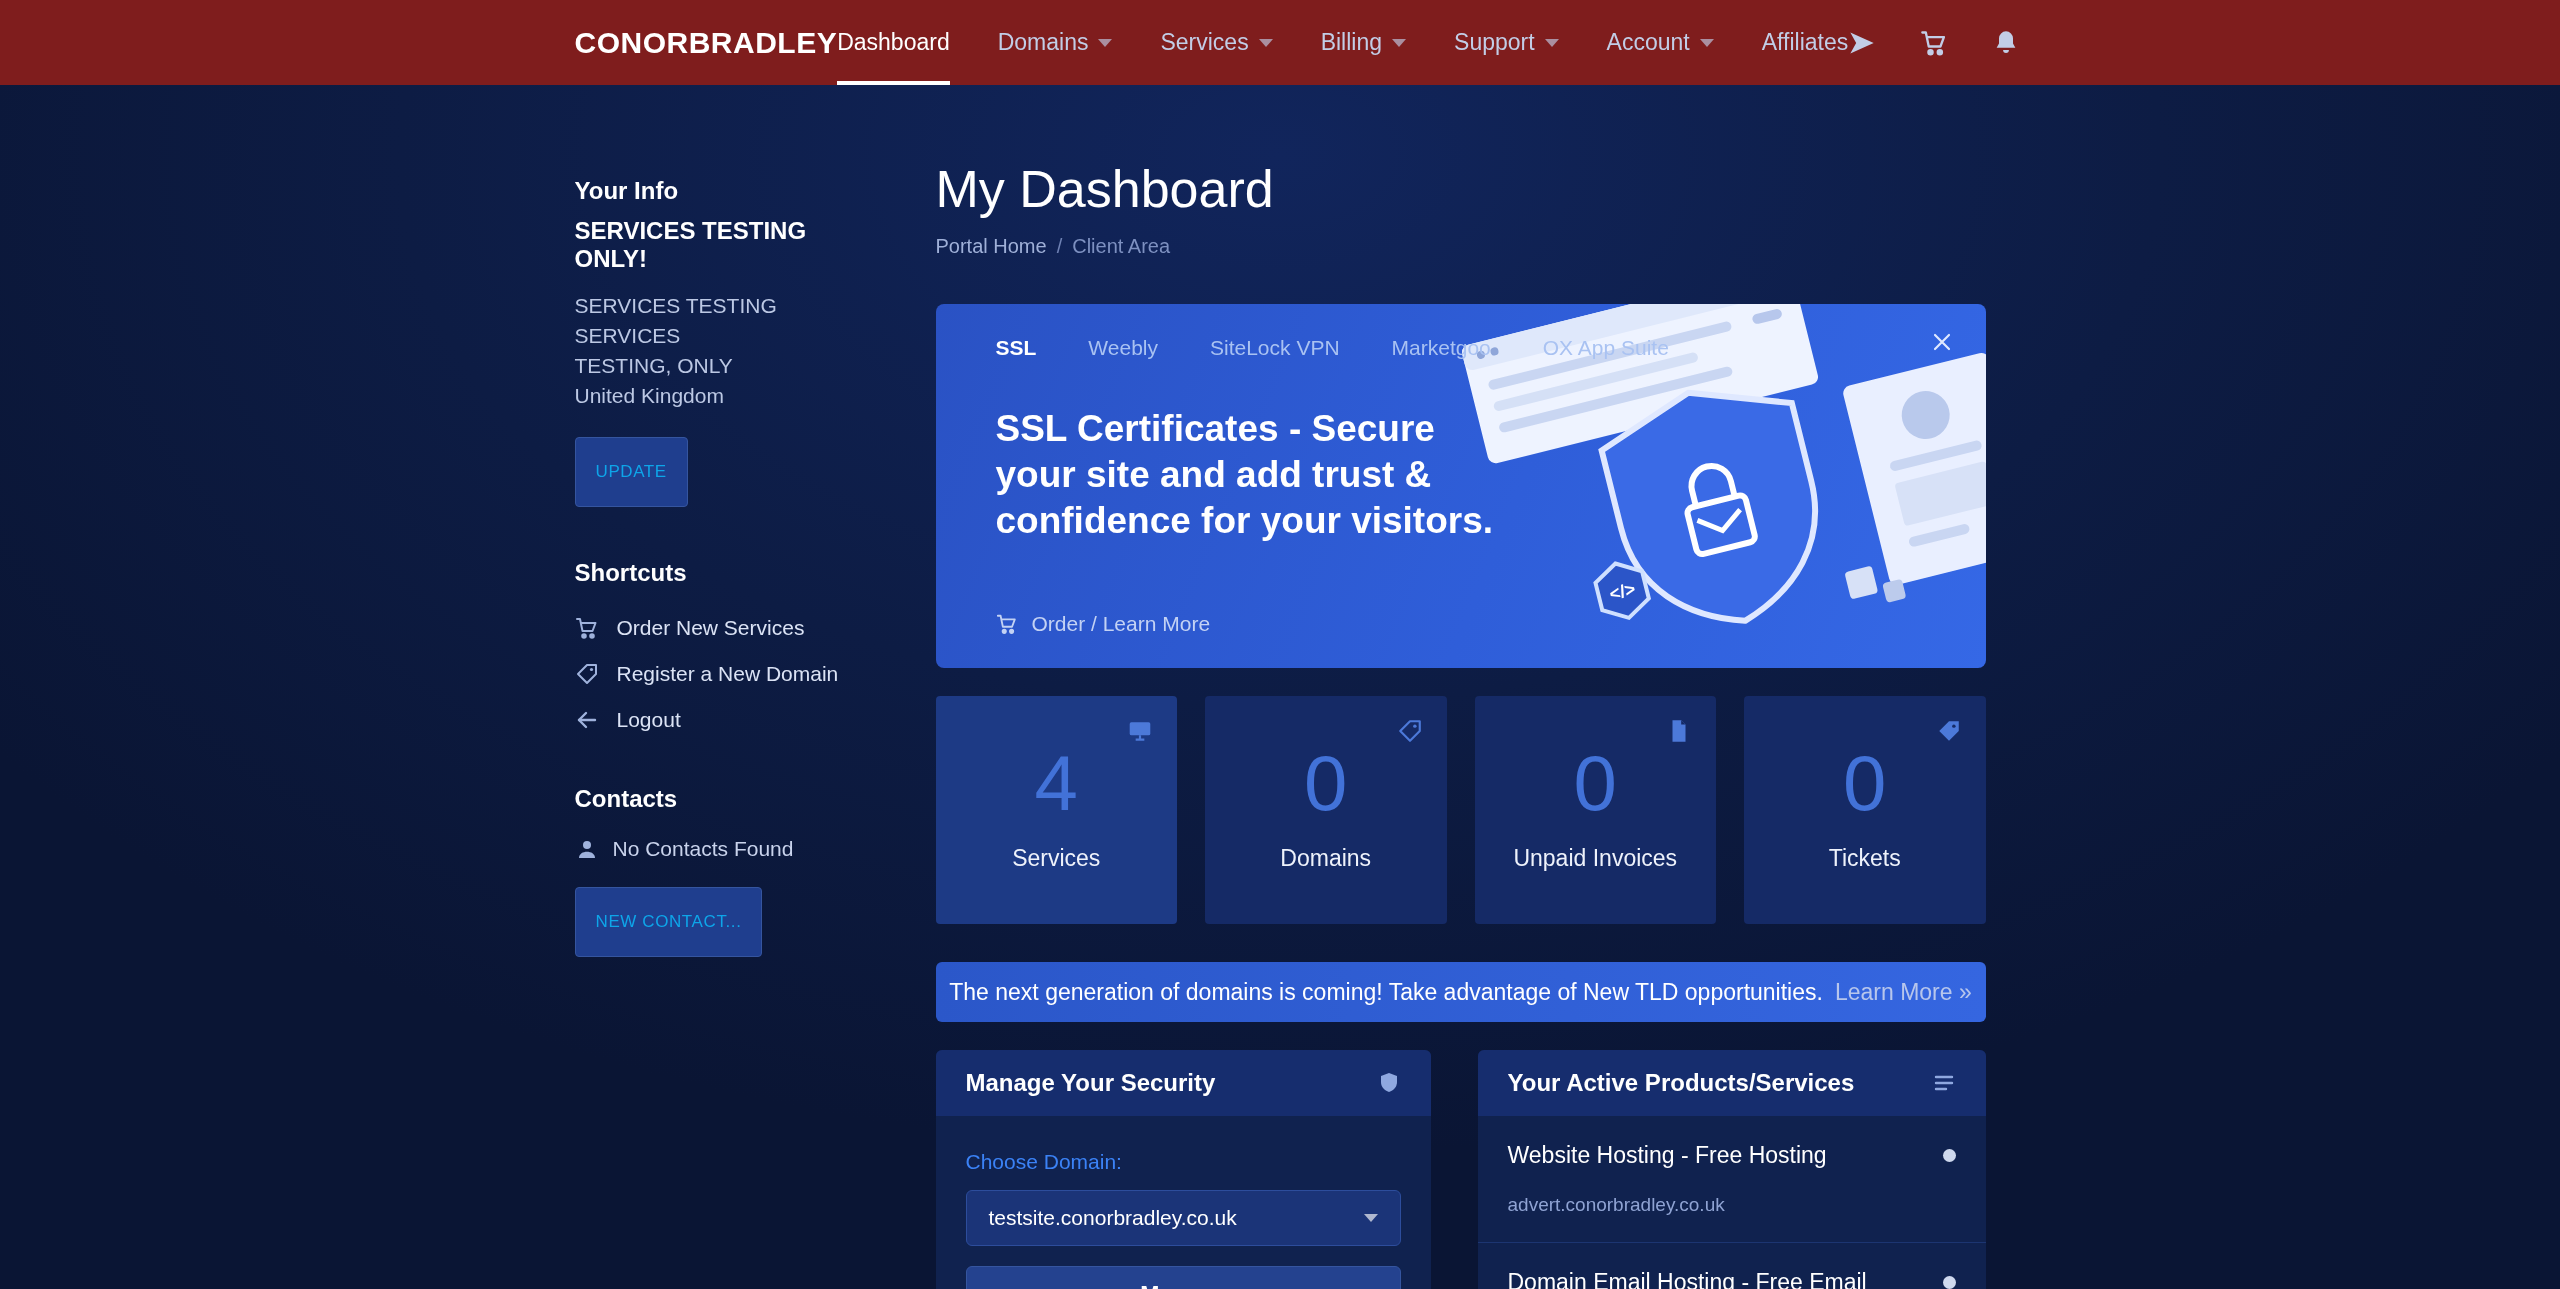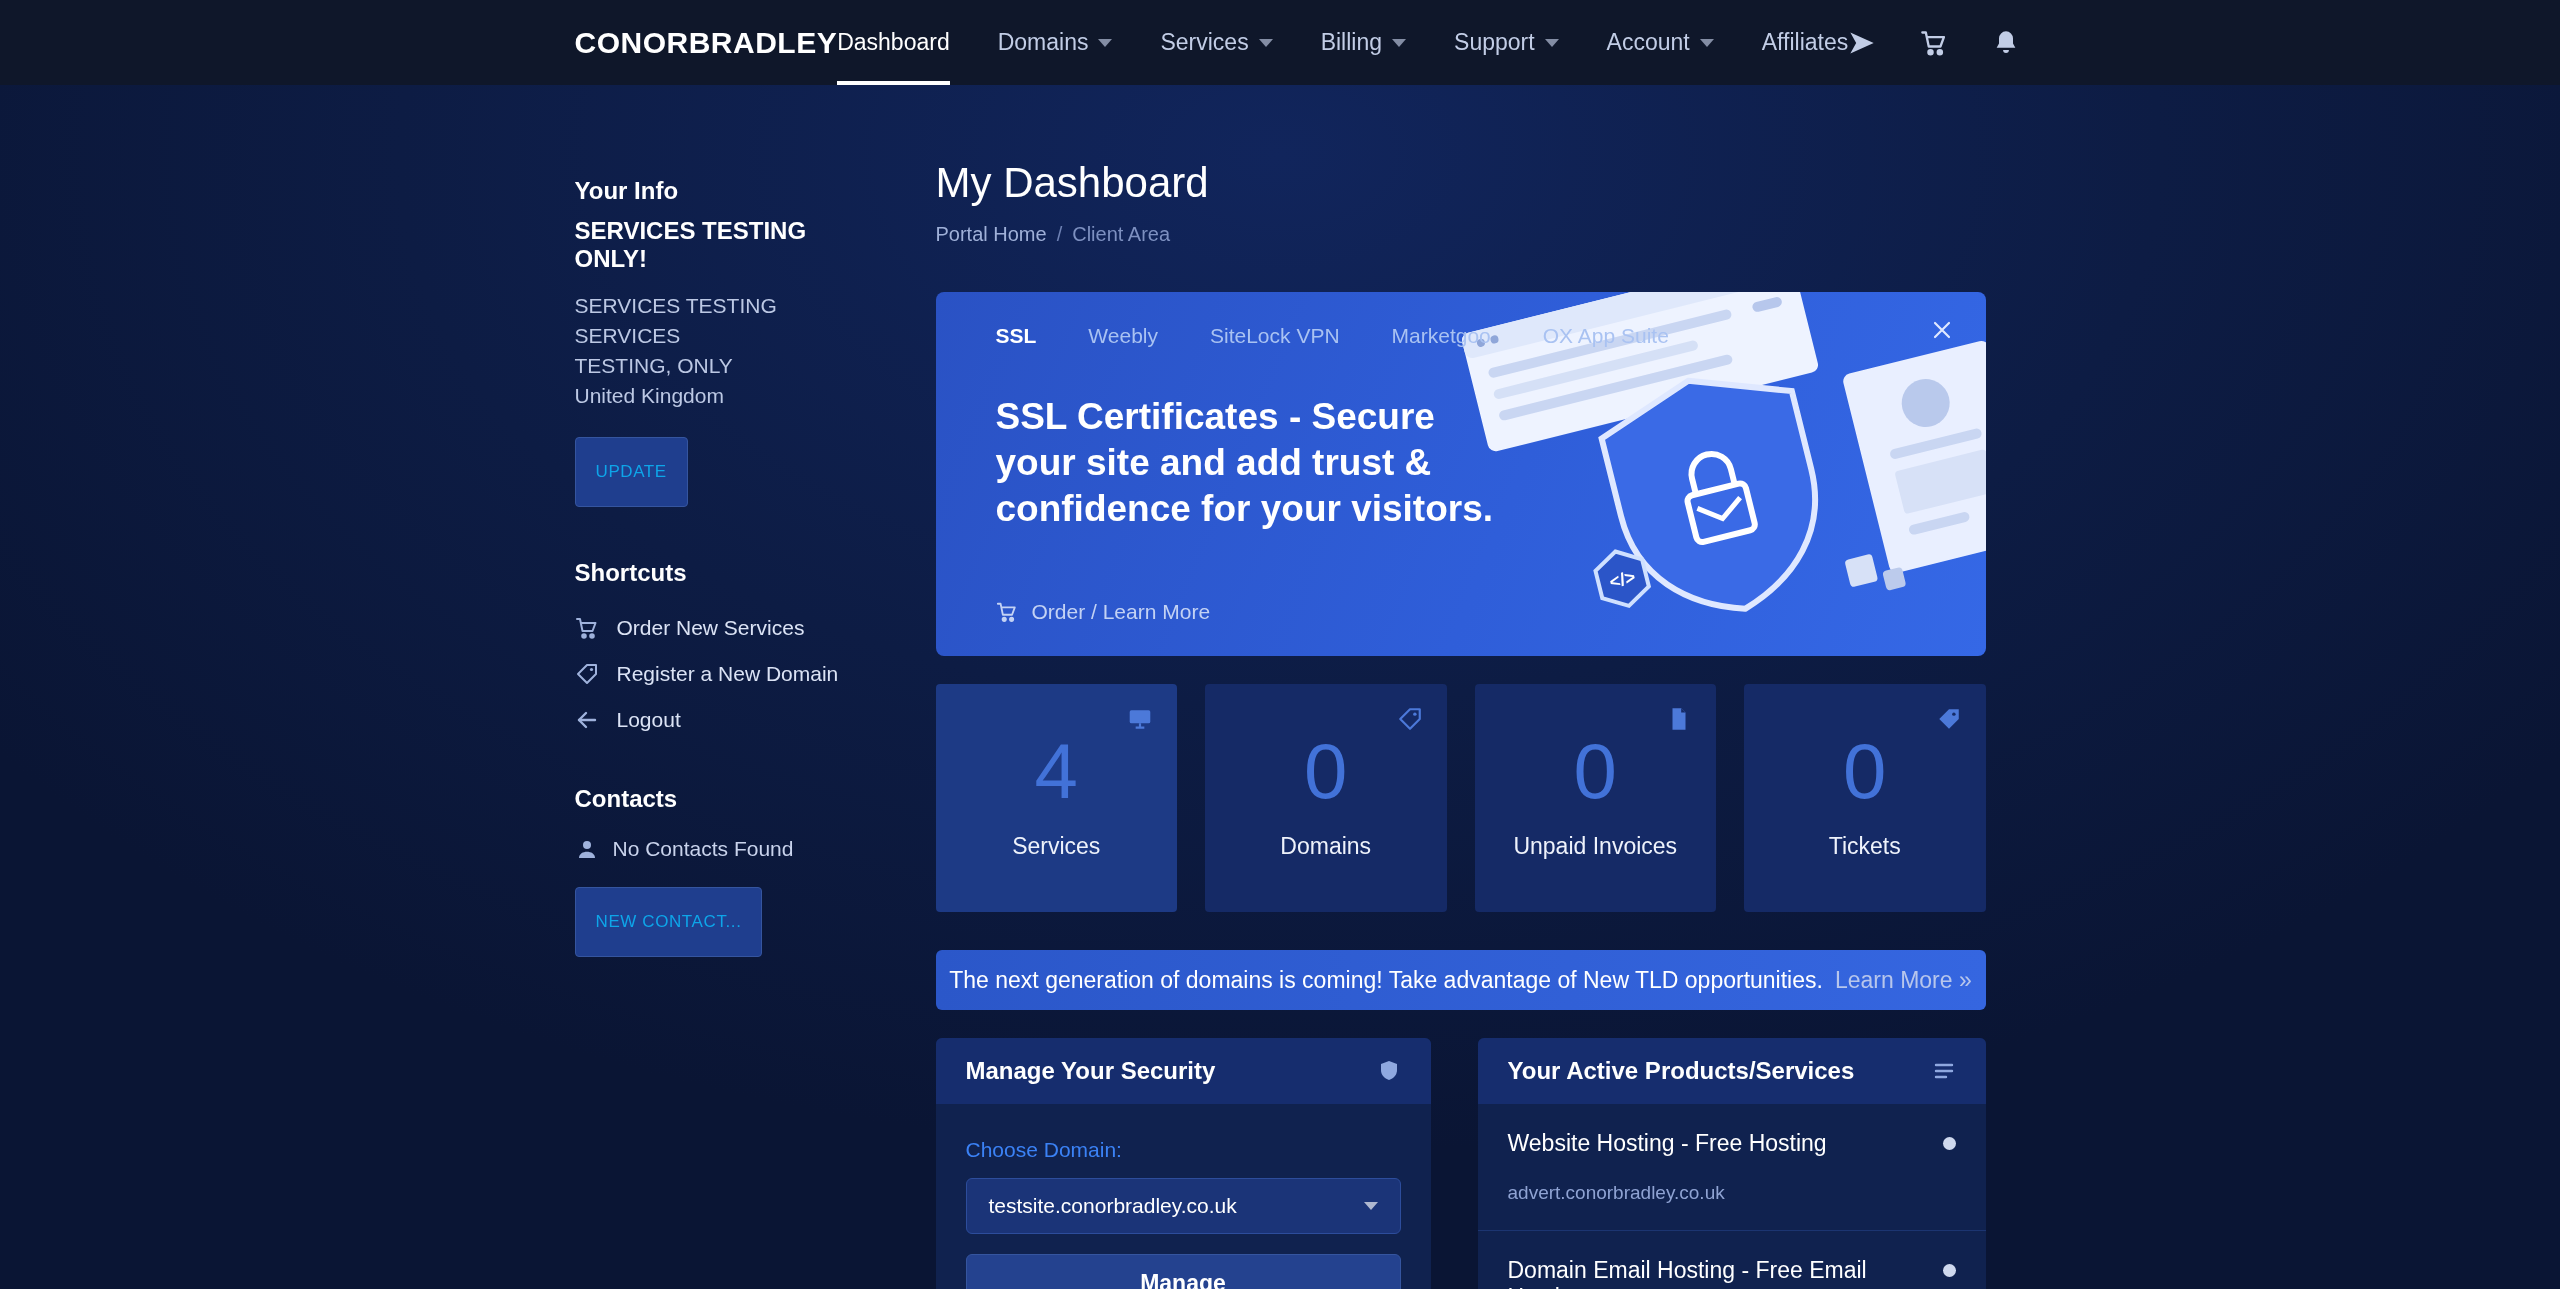--- a/index.html
+++ b/index.html
@@ -6,21 +6,21 @@
   html, body { width: 2560px; height: 1289px; overflow: hidden; }
   body {
     font-family: "Liberation Sans", sans-serif;
     color: #ffffff;
     background: radial-gradient(1600px 1000px at 50% 12%, #11255c 0%, #0d1c44 55%, #0a1534 100%);
   }
   .icon { display: inline-flex; }
   .icon svg { width: 100%; height: 100%; display: block; }
 
   
-  .navbar { height: 85px; background: #0f172a; }
+  .navbar { height: 85px; background: #7f1d1d; }
   .navbar-inner { width: 1411px; margin: 0 auto; height: 100%; display: flex; align-items: center; }
   .brand { width: 361px; font-size: 30px; font-weight: 700; letter-spacing: 0.5px; color: #fff; }
   .nav-items { display: flex; gap: 48px; height: 100%; }
   .nav-item { position: relative; display: flex; align-items: center; gap: 10px; height: 100%;
     font-size: 23px; color: #c2cde6; cursor: pointer; }
   .nav-item.active { color: #fff; }
   .nav-item.active::after { content: ""; position: absolute; left: 0; right: 0; bottom: 0; height: 4px; background: #fff; }
   .caret { width: 0; height: 0; border-left: 7px solid transparent; border-right: 7px solid transparent;
     border-top: 8px solid currentColor; opacity: .65; }
   .nav-icons { margin-left: auto; display: flex; gap: 44px; align-items: center; color: #c2cde6; }
@@ -39,21 +39,21 @@
     cursor: pointer; font-family: inherit; }
   .side-section { margin-top: 52px; }
   .contact-empty { display: flex; align-items: center; gap: 14px; margin-top: 24px; font-size: 21px; color: #c9d3ec; }
   .small-icon { width: 24px; height: 24px; color: #9fb2dc; }
   .shortcut-list { margin-top: 28px; }
   .shortcut { display: flex; align-items: center; gap: 18px; font-size: 21px; color: #dbe3f5; margin-bottom: 20px;
     height: 26px; cursor: pointer; }
 
   
   .main { padding-top: 10px; }
-  .page-title { font-size: 42px; font-weight: 500; }
+  .page-title { font-size: 52px; font-weight: 500; }
   .breadcrumb { margin-top: 16px; font-size: 20px; color: #9fb0d8; }
   .breadcrumb .sep { margin: 0 10px; color: #6f82b4; }
   .crumb-current { color: #7d90c0; }
 
   
   .promo { position: relative; margin-top: 46px; height: 364px; border-radius: 8px; overflow: hidden;
     background: linear-gradient(112deg, #2a52c4 0%, #2f5ed9 55%, #3568e6 100%);
     padding: 32px 60px; }
   .promo-tabs { display: flex; gap: 52px; font-size: 21px; color: #a9c2f2; position: relative; z-index: 2; }
   .promo-tab { cursor: pointer; }

